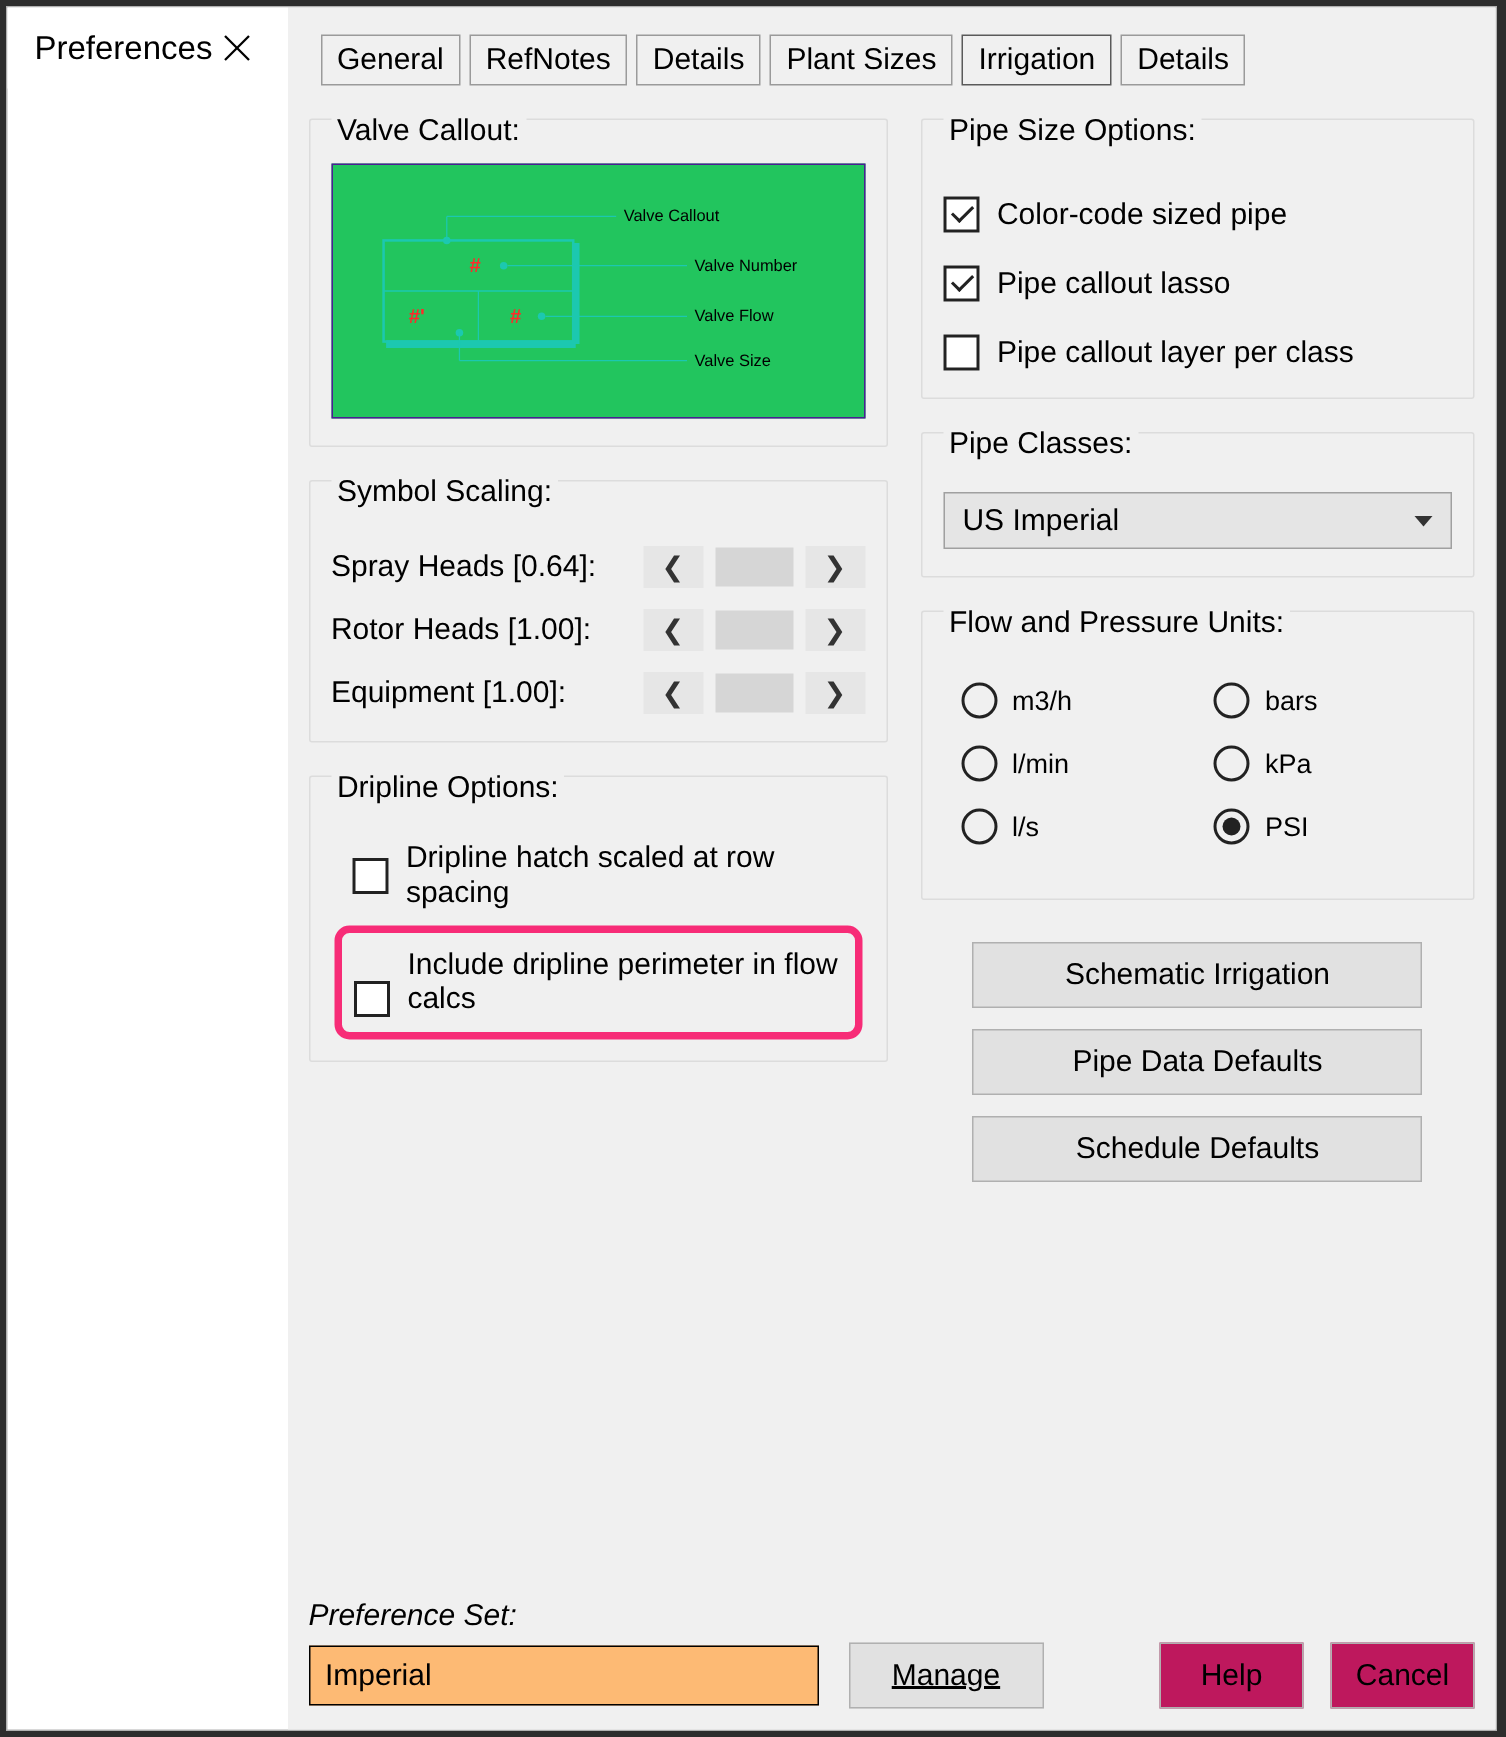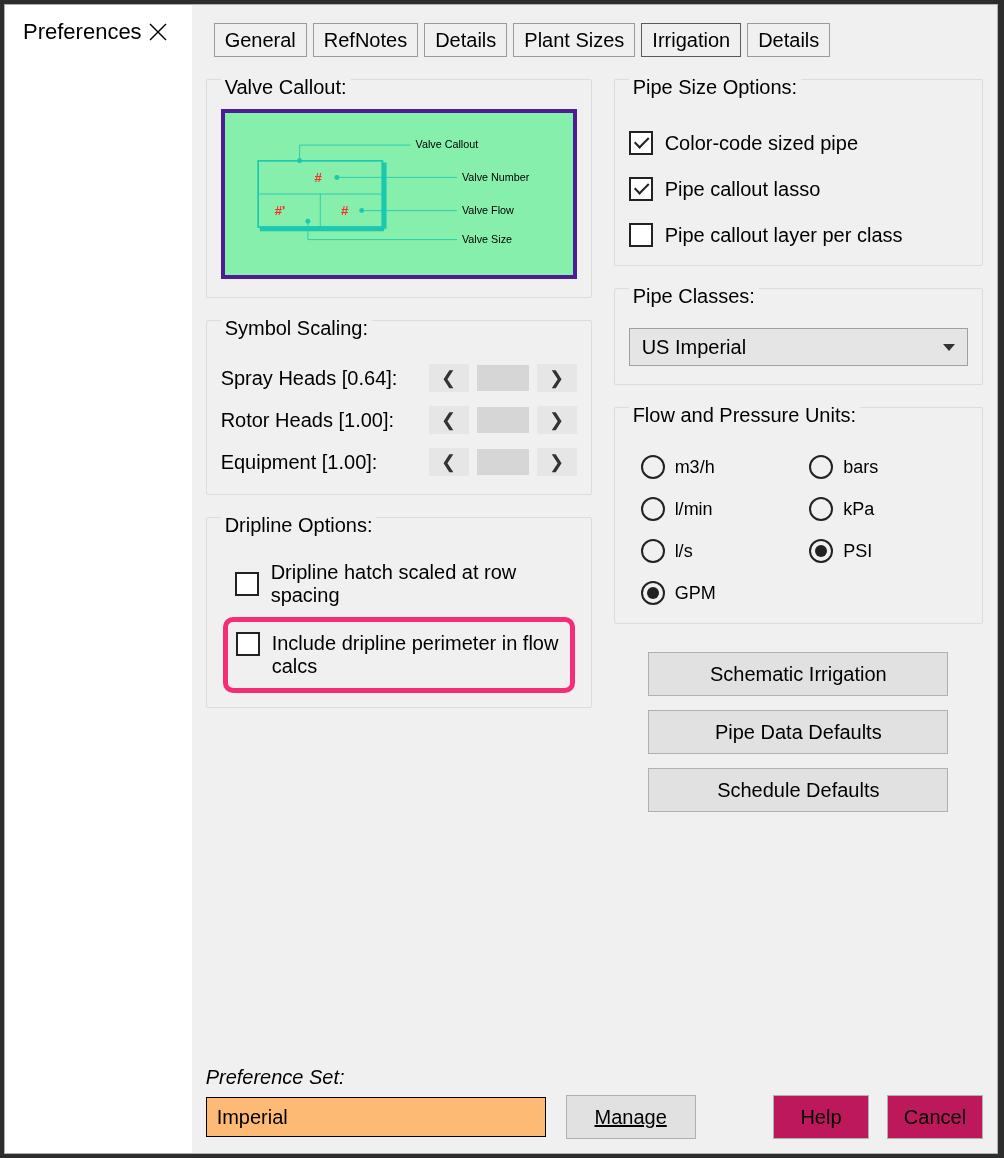--- a/index.html
+++ b/index.html
@@ -82,22 +82,22 @@
     position:relative;
     top:-4px;
     background:#f0f0f0;
     padding:0 4px;
     font-size:20px;
     display:inline-block;
     margin-bottom:6px;
   }
   
   .preview-box {
-    background:#86efac;
-    border:4px solid #4c1d95;
+    background:#22c55e;
+    border:1px solid #4c1d95;
     width:100%;
     height:170px;
     display:flex;
     align-items:center;
     justify-content:center;
     position:relative;
   }
   .preview-svg { width:100%; height:100%; }
   
   .scale-row {
@@ -145,21 +145,21 @@
     border-width:0 2px 2px 0;
     transform:rotate(45deg) translate(-1px,-2px);
   }
   .chk-label { font-size:20px; }
   .highlight-box {
     border:5px solid #f72c77;
     border-radius:10px;
     padding:10px 8px;
     margin-top:10px;
     display:flex;
-    align-items:flex-start;
+    align-items:flex-end;
     gap:12px;
   }
   
   .radio-grid {
     display:grid;
     grid-template-columns: 1fr 1fr;
     row-gap:18px;
     column-gap:10px;
     margin-top:10px;
   }
@@ -399,24 +399,20 @@
                 <span>kPa</span>
               </div>
             <div class="radio-row">
                 <div class="radio"></div>
                 <span>l/s</span>
               </div>
             <div class="radio-row">
                 <div class="radio checked"></div>
                 <span>PSI</span>
               </div>
-            <div class="radio-row">
-                <div class="radio checked"></div>
-                <span>GPM</span>
-              </div>
             <div></div>
           </div>
         </div>
 
         <div style="margin-top:6px;">
           <button class="wide-btn">Schematic Irrigation</button>
           <button class="wide-btn">Pipe Data Defaults</button>
           <button class="wide-btn">Schedule Defaults</button>
         </div>
 

